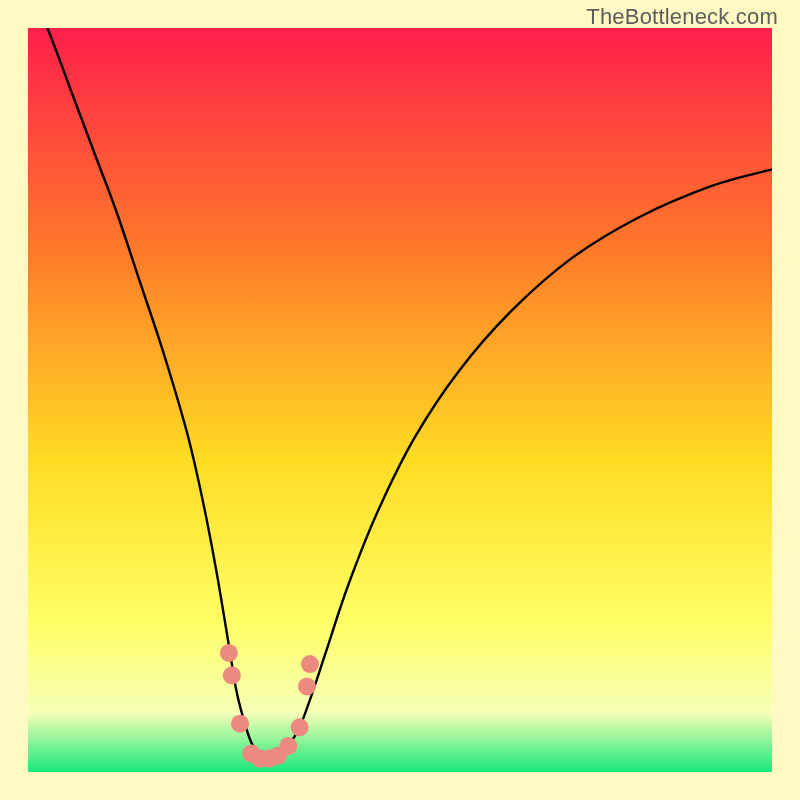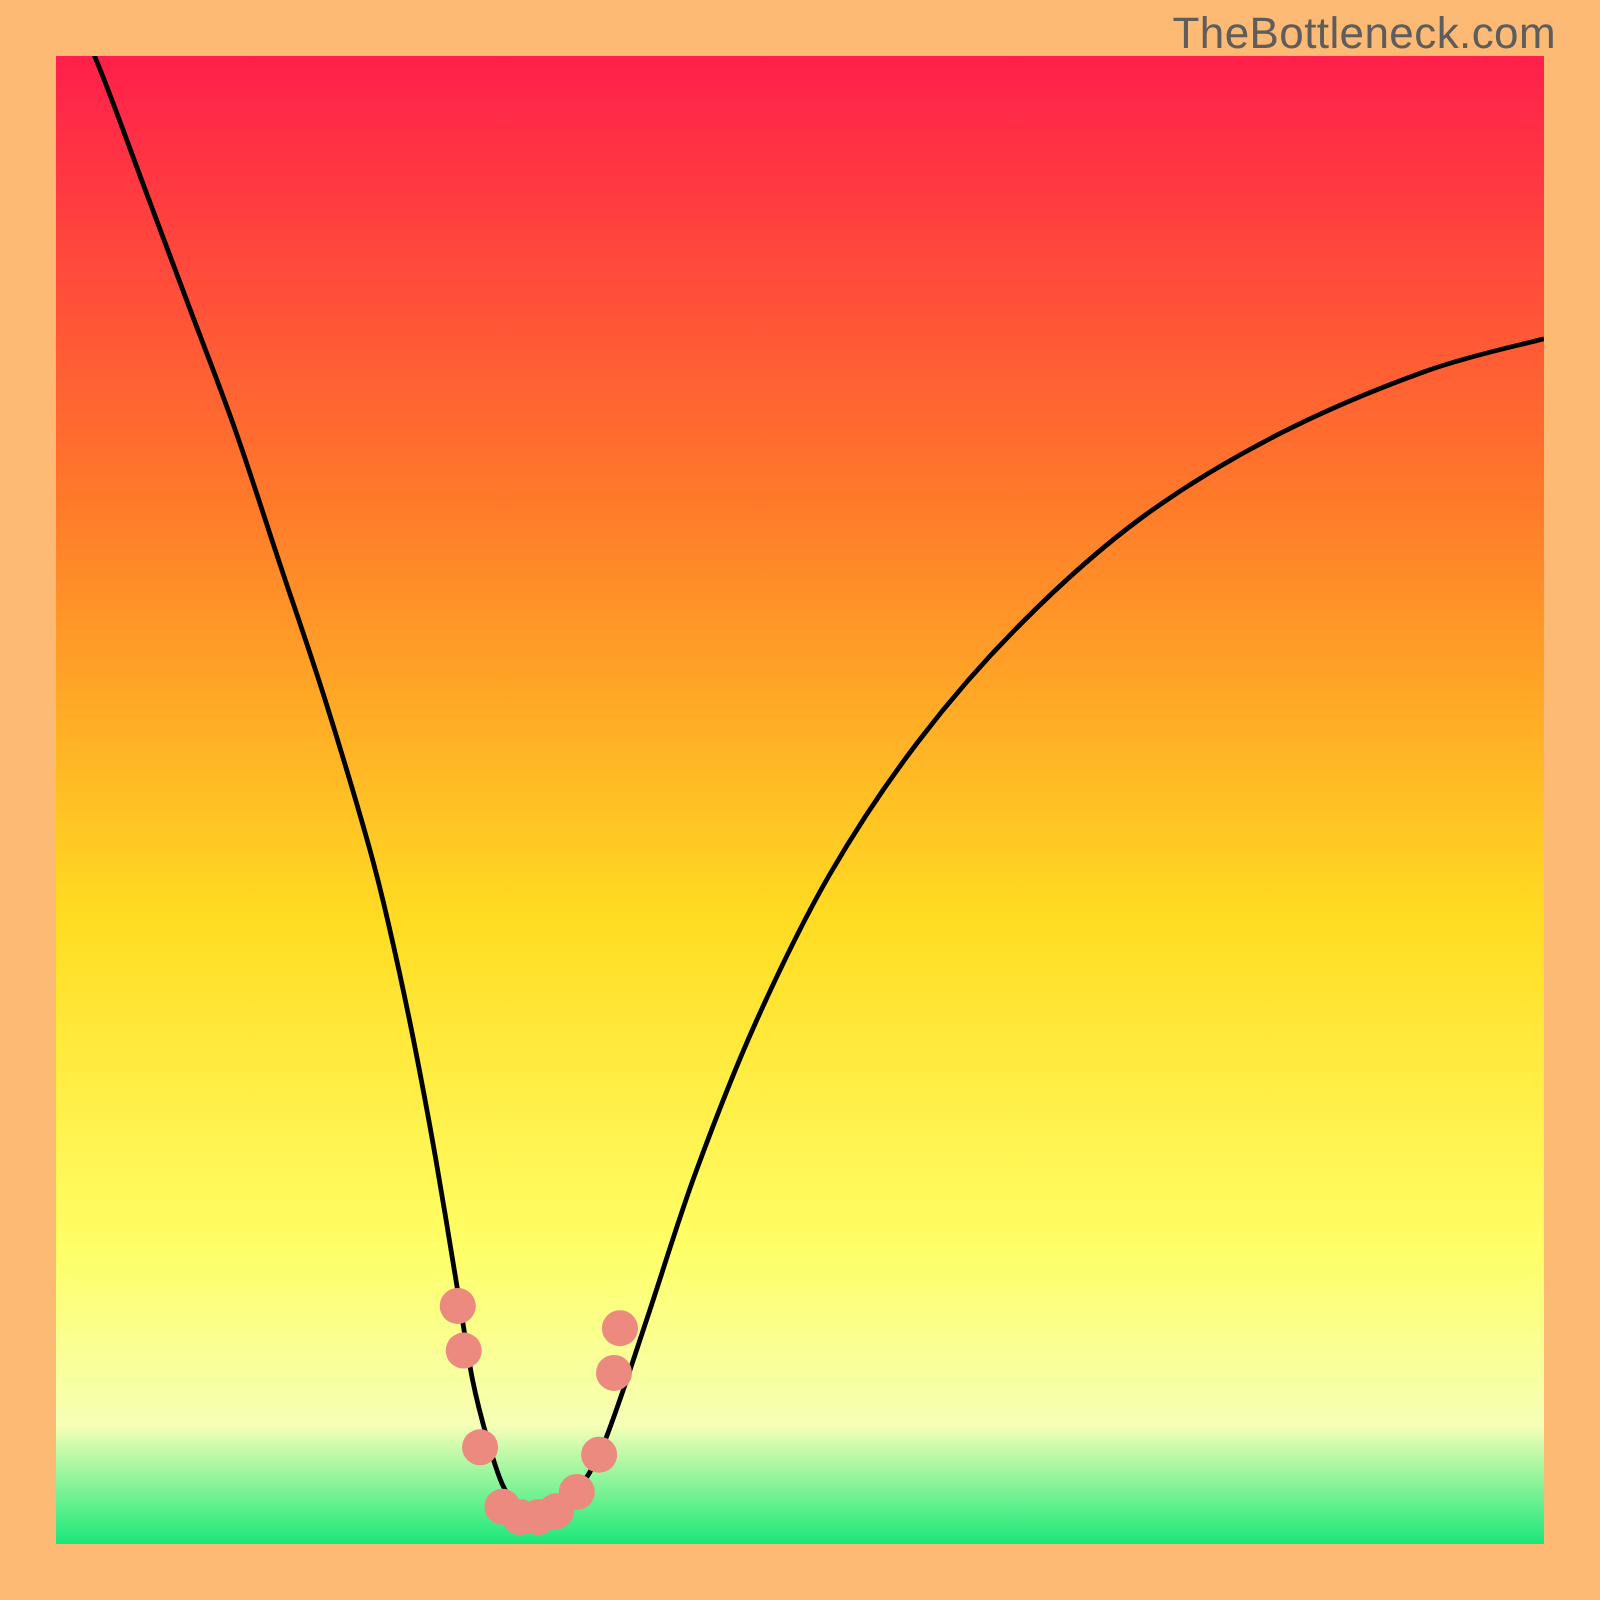--- a/index.html
+++ b/index.html
@@ -8,21 +8,21 @@
     width: 800px;
     height: 800px;
     background: #000;
     overflow: hidden;
     font-family: Arial, Helvetica, sans-serif;
   }
   .frame {
     position: relative;
     width: 800px;
     height: 800px;
-    background: #fdba74;
+    background: #fef9c3;
   }
   .plot-area {
     position: absolute;
     left: 28px;
     top: 28px;
     width: 744px;
     height: 744px;
     overflow: hidden;
   }
   .watermark {

